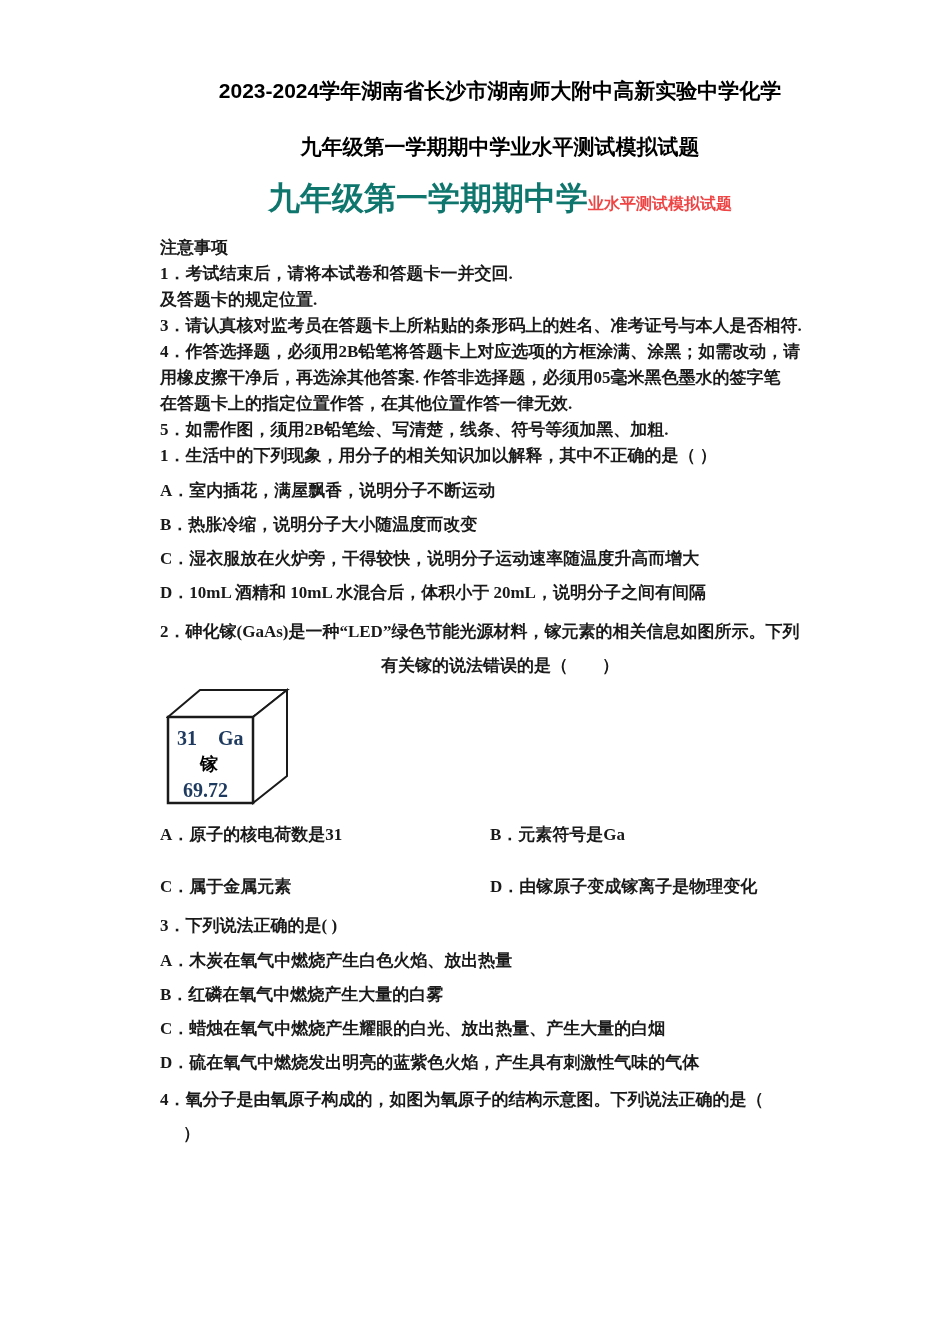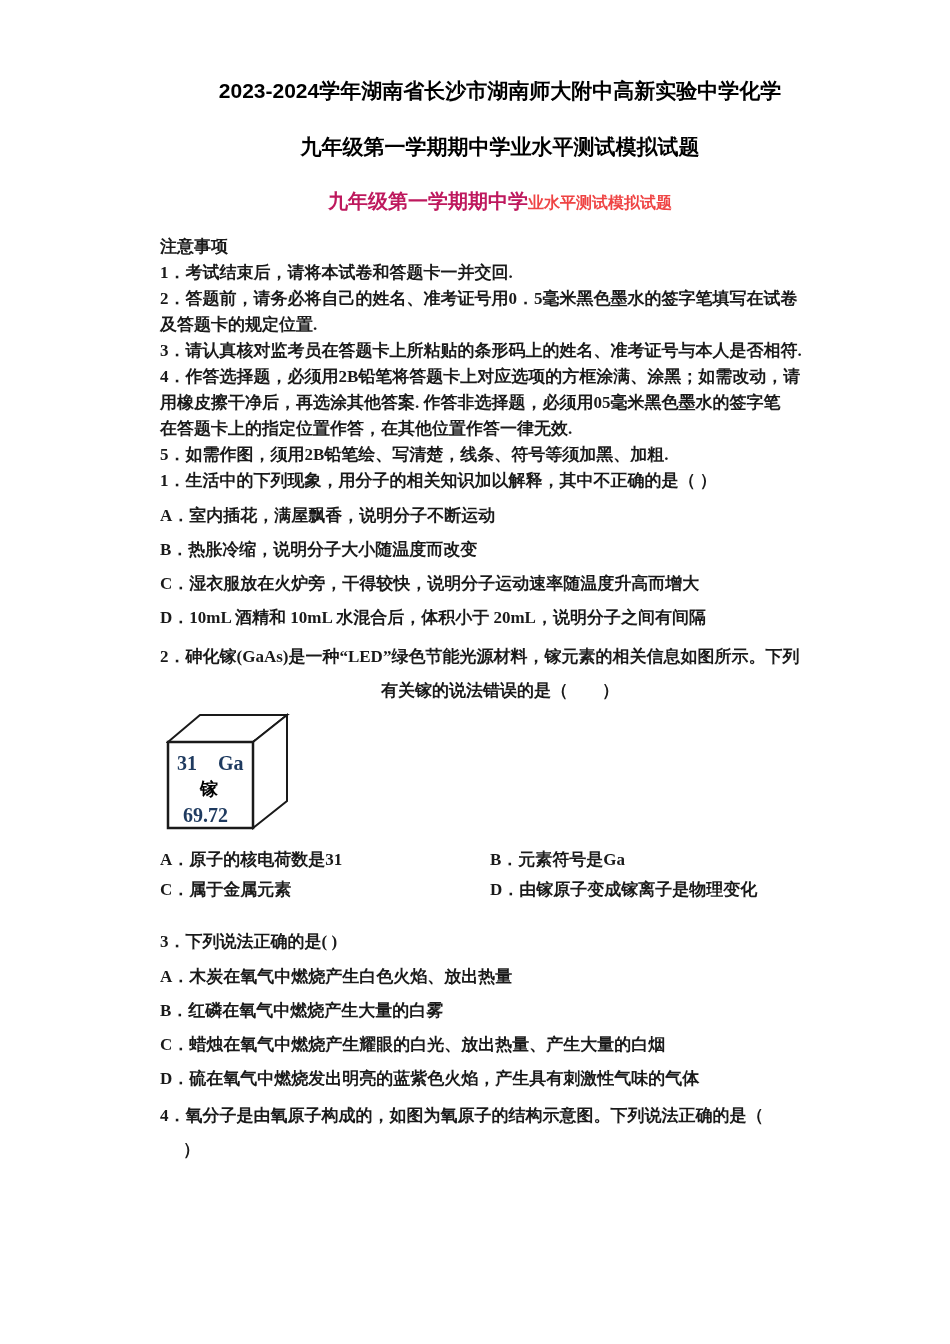--- a/index.html
+++ b/index.html
@@ -25,21 +25,21 @@
     font-family: "Liberation Sans", "DejaVu Sans", sans-serif;
   }
   .title2 { margin-top: 26px; }
   .title3 {
     margin-top: 24px;
     text-align: center;
     line-height: 30px;
     white-space: nowrap;
     font-family: "Liberation Sans", "DejaVu Sans", sans-serif;
   }
-  .title3 .big { font-size: 20px; font-weight: bold; color: #be185d; }
+  .title3 .big { font-size: 32px; font-weight: bold; color: #0f766e; font-family: Liberation Mono, monospace; }
   .title3 .small { font-size: 16px; font-weight: bold; color: #ef4444; }
   .notice-heading {
     margin-top: 16px;
     font-size: 17px;
     font-weight: bold;
     line-height: 26px;
   }
   .notice-line {
     font-size: 17px;
     font-weight: bold;
@@ -67,45 +67,44 @@
     margin-top: 10px;
     white-space: nowrap;
   }
   .q2-stem1 { margin-top: 14px; }
   .q2-stem2 { margin-top: 8px; text-align: center; }
   .element-figure { margin: 8px 0 0 6px; }
   .q2-options {
     margin-top: 12px;
     display: grid;
     grid-template-columns: 330px 1fr;
-    row-gap: 6px;
+    row-gap: 28px;
   }
   .q2-options .option-line { margin-top: 0; }
-  .q3-stem { margin-top: 27px; }
+  .q3-stem { margin-top: 14px; }
   .q4-stem1 { margin-top: 12px; }
   .q4-stem2 { margin-top: 8px; padding-left: 23px; }
   svg text {
     font-family: "Liberation Serif", "DejaVu Serif", serif;
     font-weight: bold;
   }
 </style>
 </head>
 <body>
 
 <div class="page">
 
   <div class="title1">2023-2024学年湖南省长沙市湖南师大附中高新实验中学化学</div>
   <div class="title2">九年级第一学期期中学业水平测试模拟试题</div>
   <div class="title3">
     <span class="big">九年级第一学期期中学</span><span class="small">业水平测试模拟试题</span>
   </div>
 
   <div class="notice-heading">注意事项</div>
   <div class="notice-line">1．考试结束后，请将本试卷和答题卡一并交回.</div>
-  <div class="notice-line">2．答题前，请务必将自己的姓名、准考证号用0．5毫米黑色墨水的签字笔填写在试卷</div>
   <div class="notice-line">及答题卡的规定位置.</div>
   <div class="notice-line">3．请认真核对监考员在答题卡上所粘贴的条形码上的姓名、准考证号与本人是否相符.</div>
   <div class="notice-line">4．作答选择题，必须用2B铅笔将答题卡上对应选项的方框涂满、涂黑；如需改动，请</div>
   <div class="notice-line">用橡皮擦干净后，再选涂其他答案. 作答非选择题，必须用05毫米黑色墨水的签字笔</div>
   <div class="notice-line">在答题卡上的指定位置作答，在其他位置作答一律无效.</div>
   <div class="notice-line">5．如需作图，须用2B铅笔绘、写清楚，线条、符号等须加黑、加粗.</div>
 
 
   <div class="stem q1-stem">1．生活中的下列现象，用分子的相关知识加以解释，其中不正确的是（ ）</div>
   <div class="option-line">A．室内插花，满屋飘香，说明分子不断运动</div>

